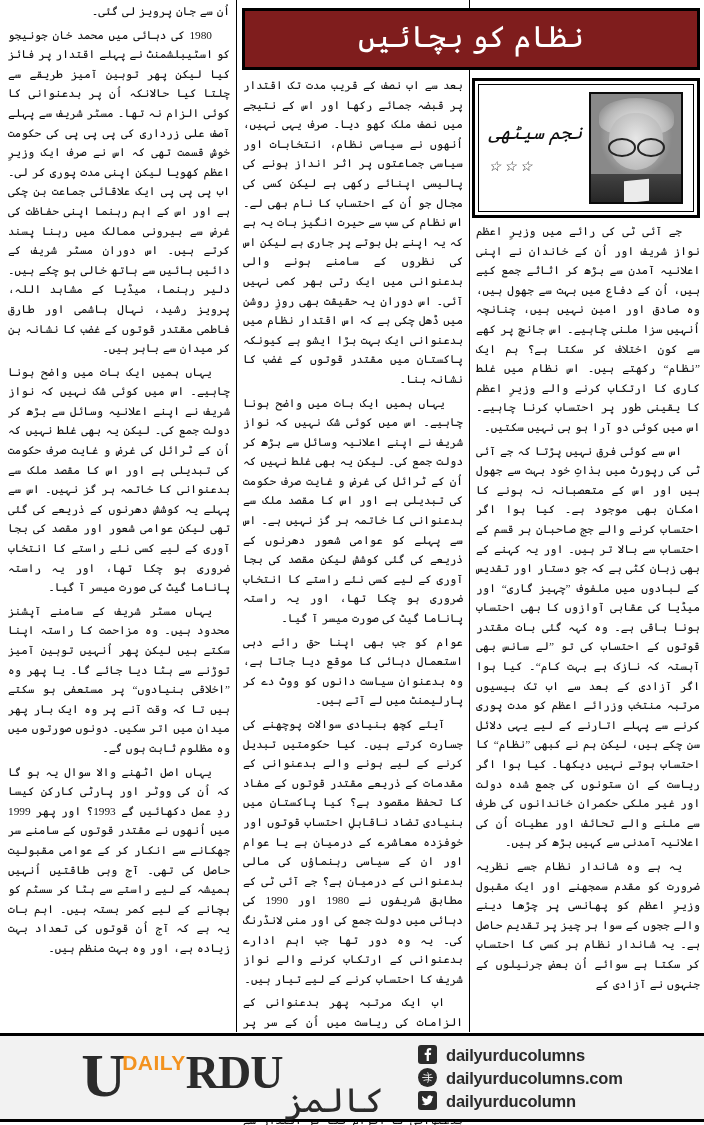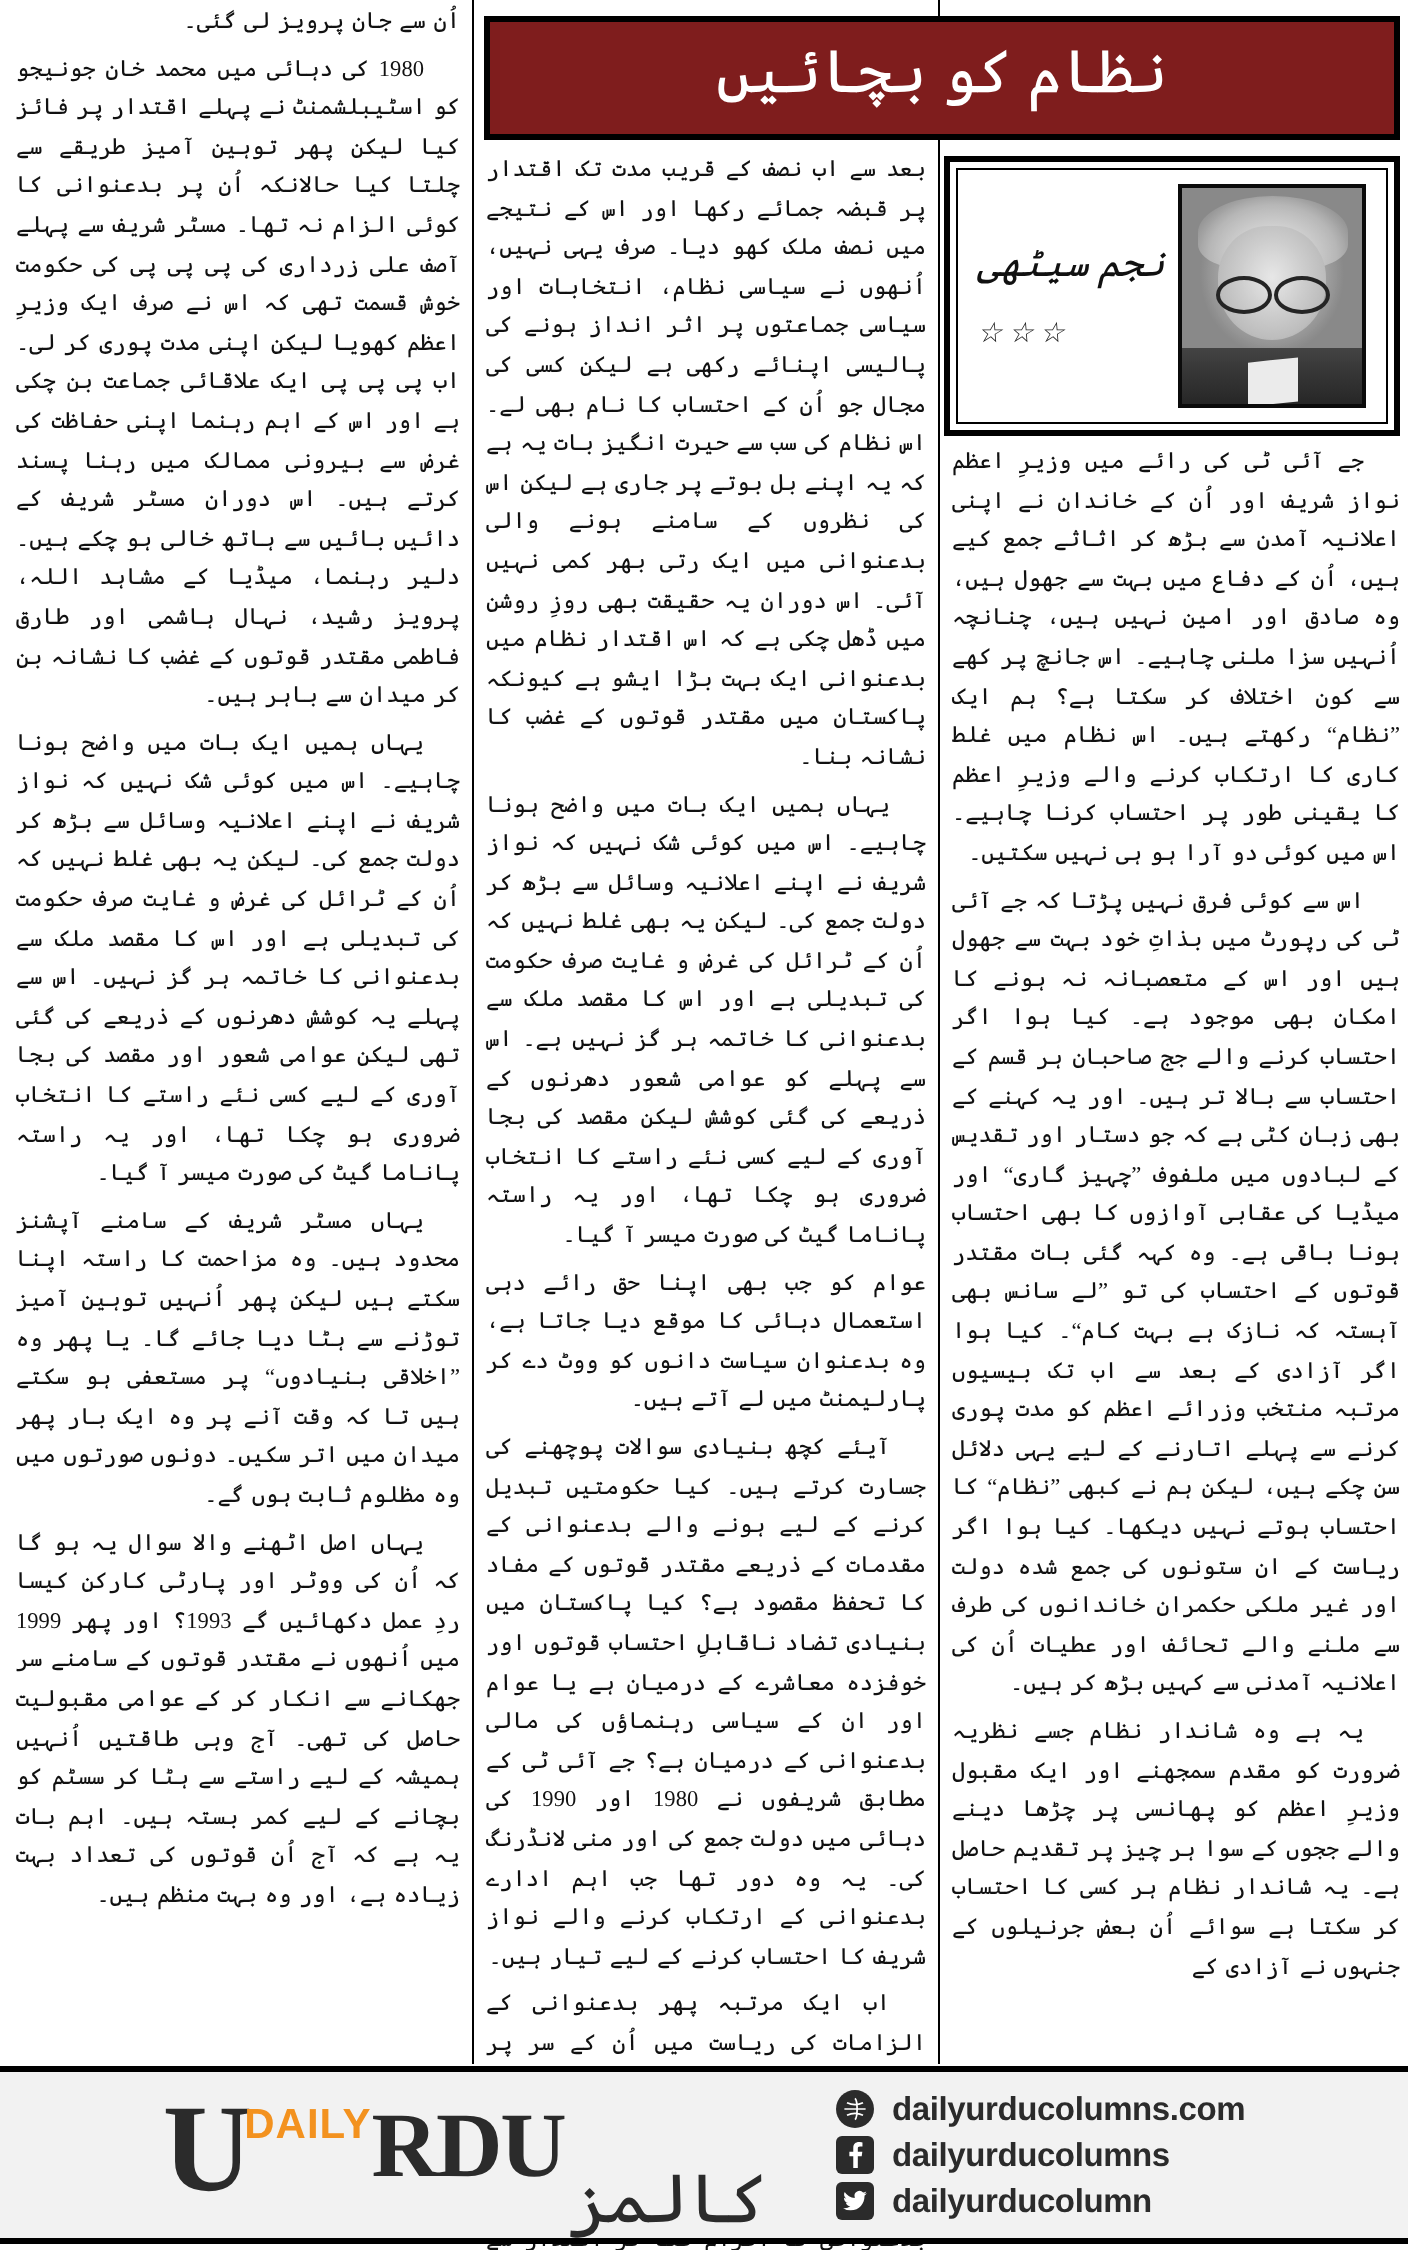--- a/index.html
+++ b/index.html
@@ -335,41 +335,41 @@
       <span class="brand-stack">
         <span class="brand-daily">DAILY</span>
         <span class="brand-rdu">RDU</span>
       </span>
       <span class="brand-urdu-script">کالمز</span>
     </div>
 
     <div class="socials">
 
       <div class="social-row">
+        <span class="social-ico">
+          <svg width="13" height="13" viewBox="0 0 24 24" aria-hidden="true">
+            <path d="M14.6 24V13.1h3.6l.55-4.2h-4.15V6.2c0-1.22.34-2.05 2.09-2.05h2.2V0.4C18.5.3 17.2 0 15.7 0c-3.15 0-5.3 1.92-5.3 5.45V8.9H6.8v4.2h3.6V24z" fill="#ffffff"></path>
+          </svg>
+        </span>
+        <span class="social-text">dailyurducolumns</span>
+      </div>
+
+      <div class="social-row">
         <span class="social-ico round">
           <svg width="13" height="13" viewBox="0 0 24 24" aria-hidden="true">
             <circle cx="12" cy="12" r="10.5" fill="#2b2b2b"></circle>
             <path d="M12 2.2c2.6 2.4 2.6 17.2 0 19.6M2.2 12h19.6M4.6 6.2c4.6 2.2 10.2 2.2 14.8 0M4.6 17.8c4.6-2.2 10.2-2.2 14.8 0" fill="none" stroke="#ffffff" stroke-width="1.6"></path>
           </svg>
         </span>
         <span class="social-text">dailyurducolumns.com</span>
       </div>
 
       <div class="social-row">
         <span class="social-ico">
           <svg width="13" height="13" viewBox="0 0 24 24" aria-hidden="true">
-            <path d="M14.6 24V13.1h3.6l.55-4.2h-4.15V6.2c0-1.22.34-2.05 2.09-2.05h2.2V0.4C18.5.3 17.2 0 15.7 0c-3.15 0-5.3 1.92-5.3 5.45V8.9H6.8v4.2h3.6V24z" fill="#ffffff"></path>
-          </svg>
-        </span>
-        <span class="social-text">dailyurducolumns</span>
-      </div>
-
-      <div class="social-row">
-        <span class="social-ico">
-          <svg width="13" height="13" viewBox="0 0 24 24" aria-hidden="true">
             <path d="M23 4.9c-.8.36-1.7.6-2.6.72a4.55 4.55 0 0 0 2-2.5c-.9.53-1.9.9-2.9 1.12A4.5 4.5 0 0 0 11.7 8.3c0 .36.04.7.12 1.03A12.8 12.8 0 0 1 2.5 3.6a4.5 4.5 0 0 0 1.4 6.03 4.4 4.4 0 0 1-2.05-.57v.06a4.52 4.52 0 0 0 3.62 4.42c-.35.1-.73.15-1.12.15-.27 0-.55-.03-.8-.08a4.52 4.52 0 0 0 4.2 3.14A9.07 9.07 0 0 1 1 18.6a12.77 12.77 0 0 0 6.92 2.03c8.3 0 12.85-6.9 12.85-12.88l-.02-.58A9.1 9.1 0 0 0 23 4.9z" fill="#ffffff"></path>
           </svg>
         </span>
         <span class="social-text">dailyurducolumn</span>
       </div>
 
     </div>
   </div>
 
 </div>

